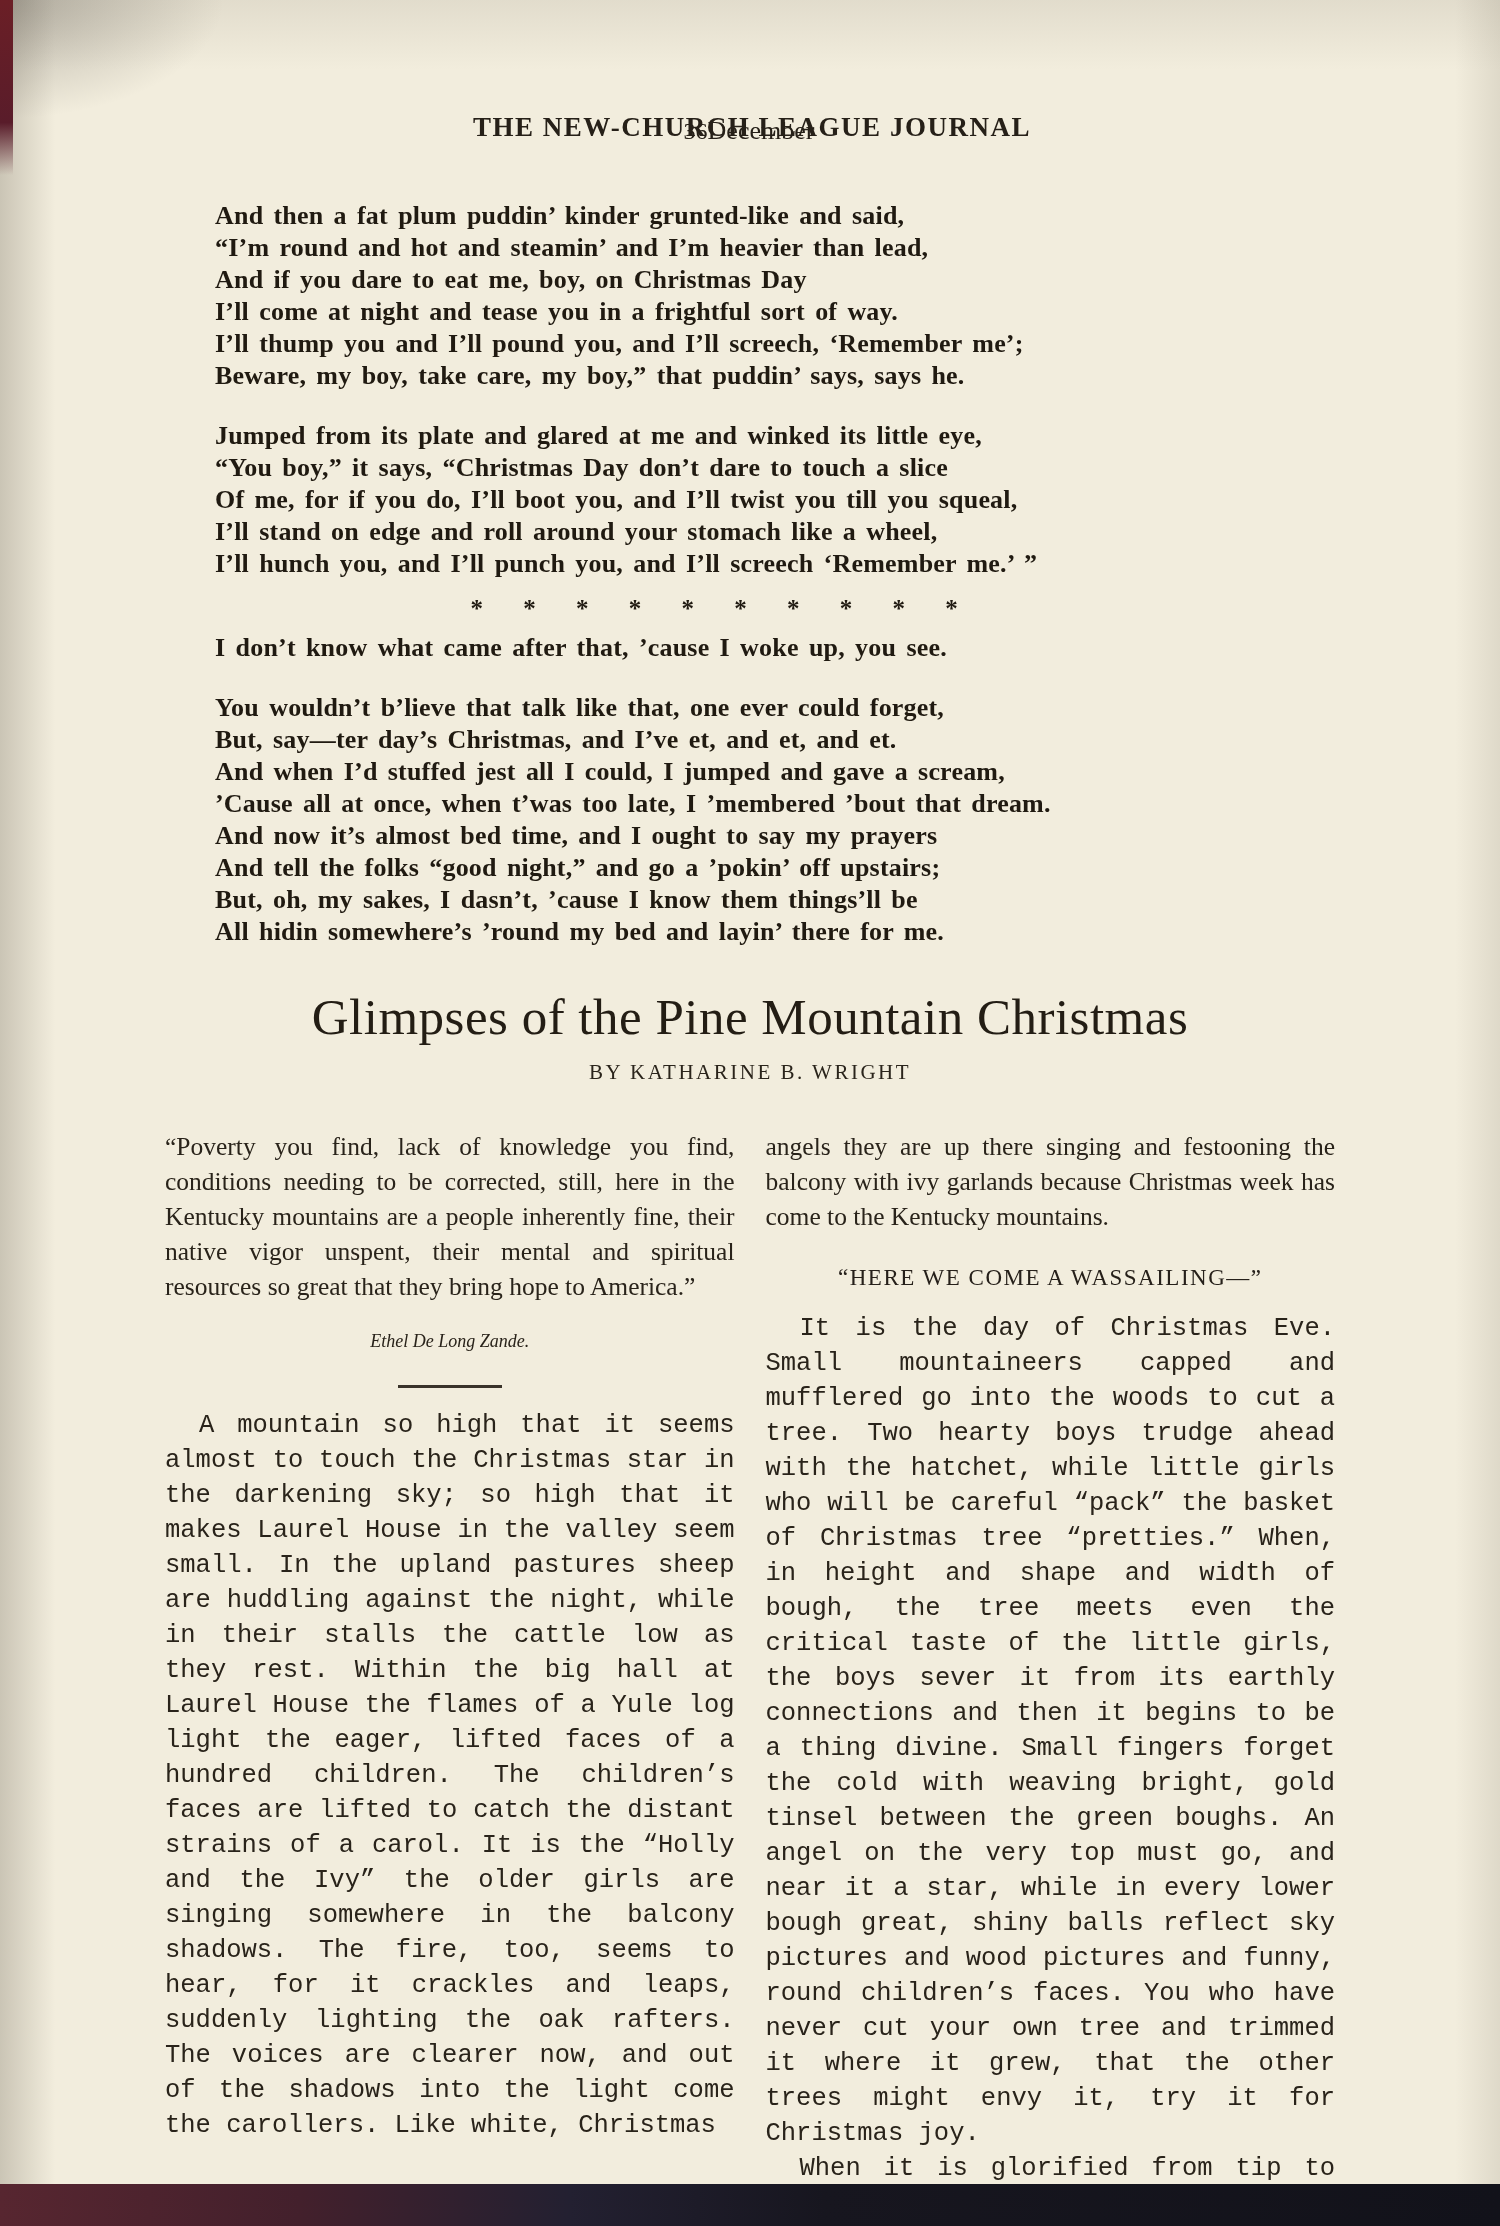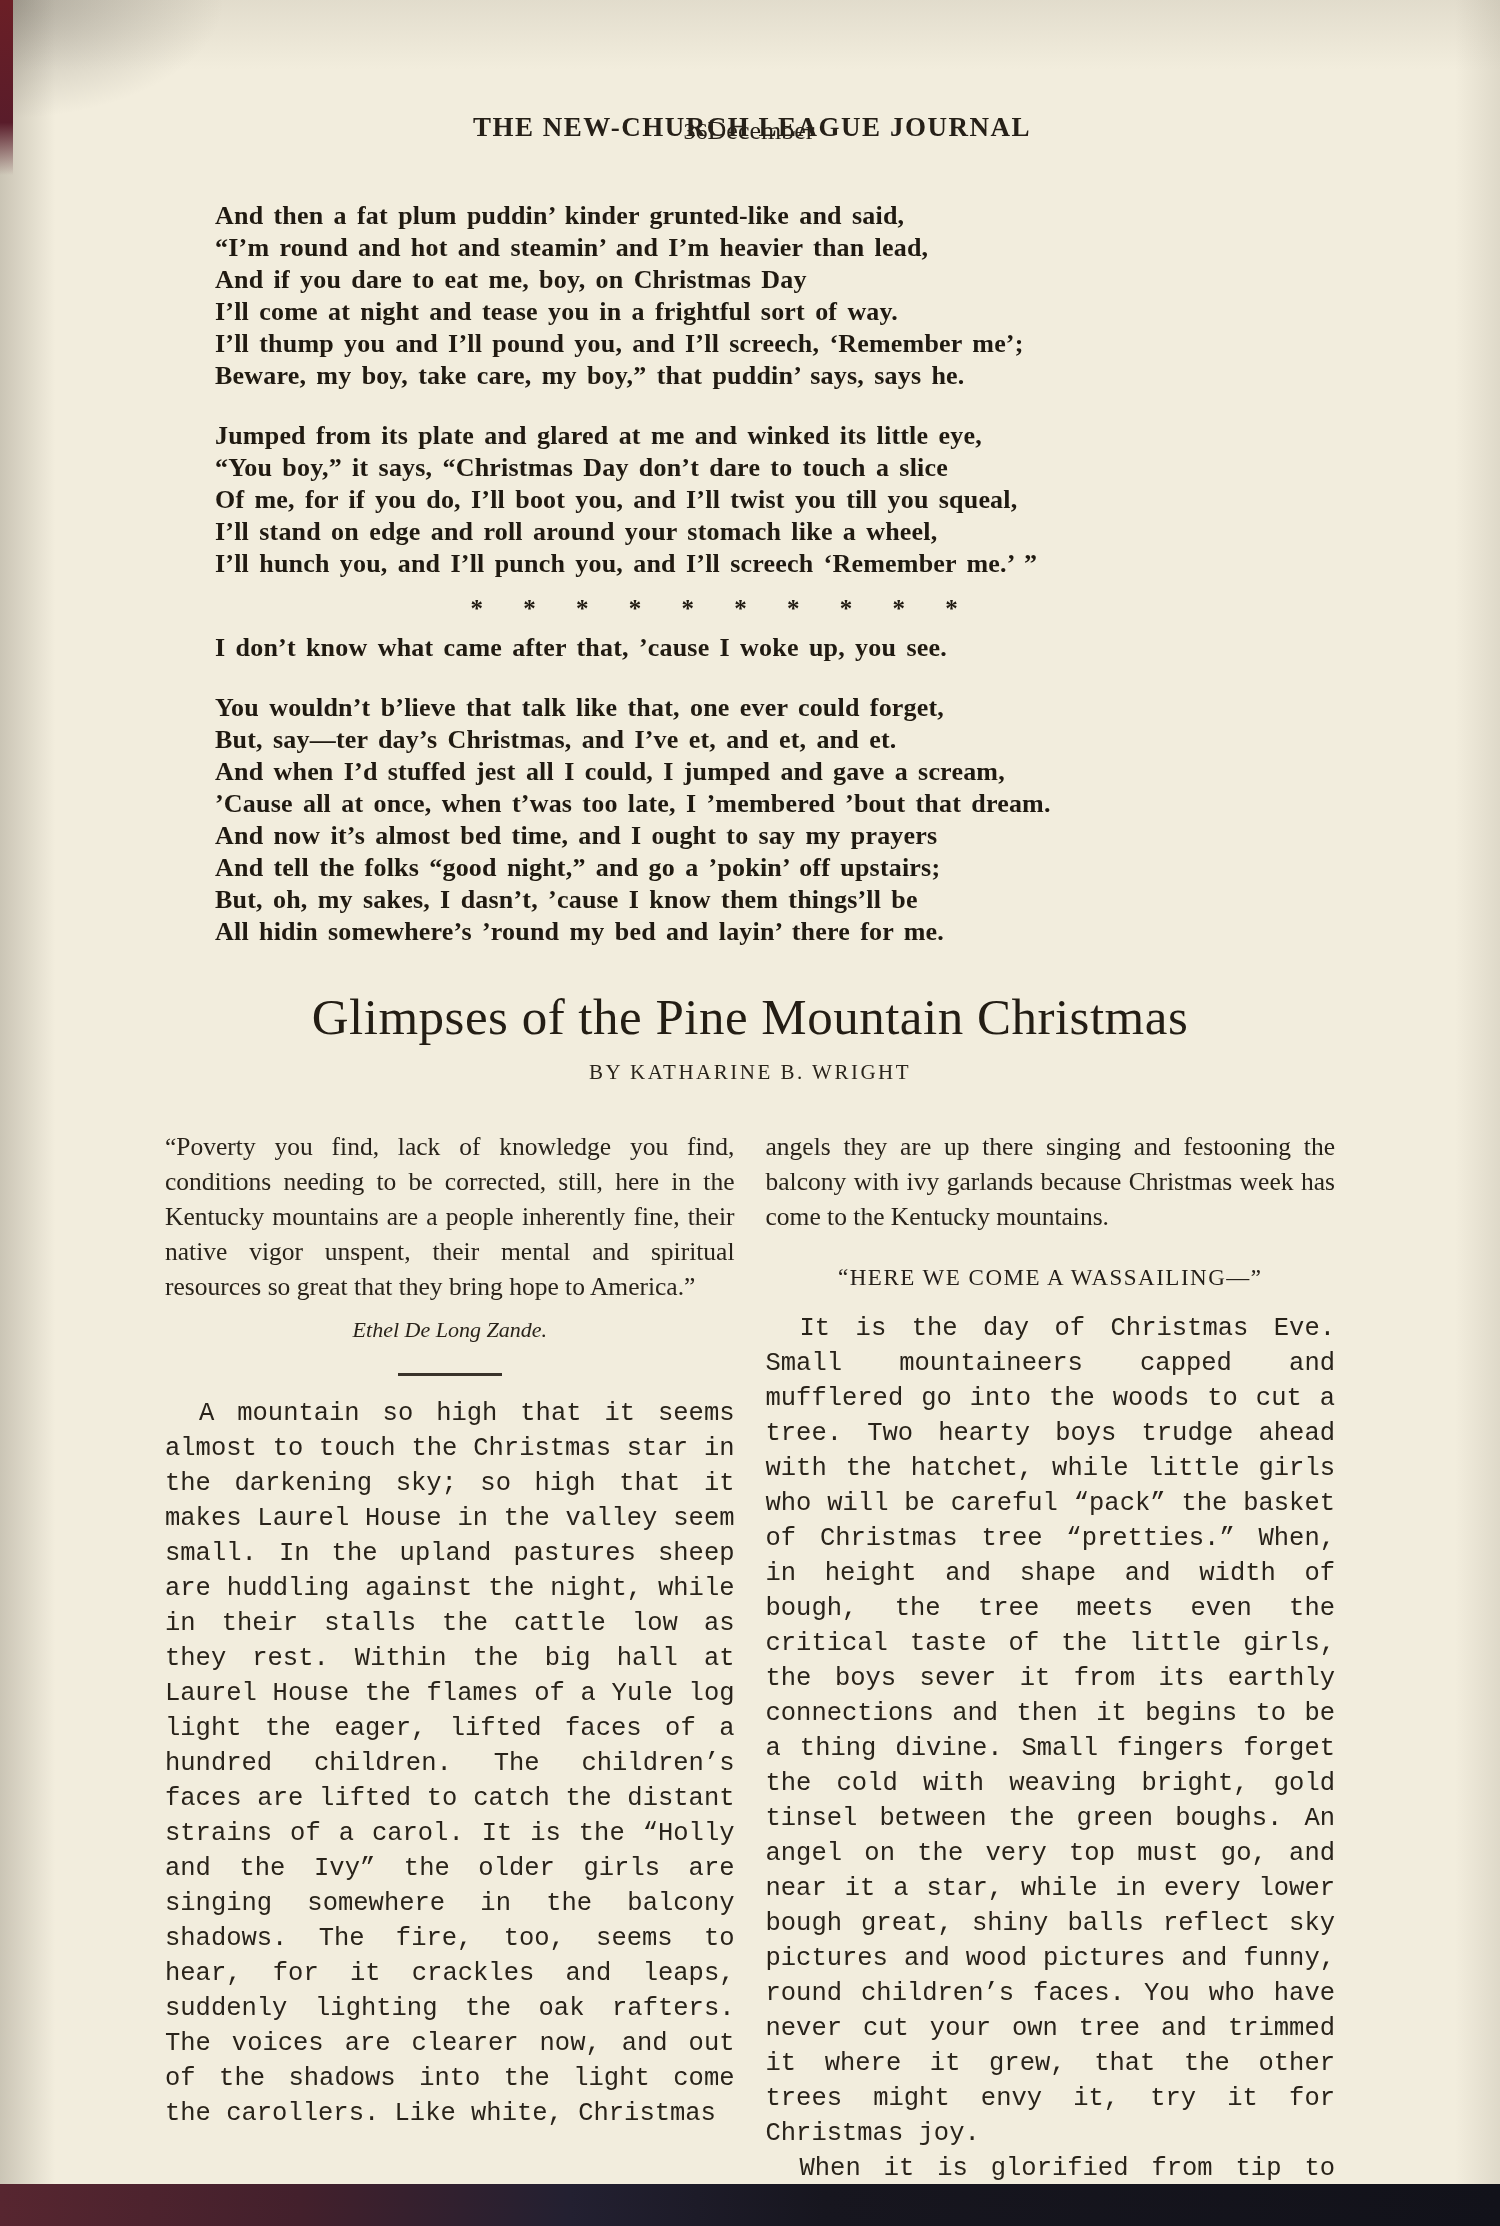--- a/index.html
+++ b/index.html
@@ -53,21 +53,21 @@
   }
   .byline {
     margin-top:14px; text-align:center;
     font-size:21px; letter-spacing:2.5px; color:#2a241b;
   }
   .columns {
     display:flex; gap:31px; padding:0 165px; margin-top:44px;
     font-size:25.5px; line-height:35px; text-align:justify; color:#29231a;
   }
   .col { flex:1; min-width:0; }
-  .attribution { font-style:italic; text-align:center; margin-top:8px; font-size:22px; }
+  .attribution { font-style:italic; text-align:center; margin-top:20px; font-size:18px; }
   .rule { width:104px; height:3px; background:#3a332a; margin:26px auto 20px auto; }
   .body.indent { text-indent:34px;font-family:Liberation Mono, monospace; }
   .subheading {
     text-align:center; font-weight:400; font-size:23px;
     letter-spacing:1.5px; margin:26px 0 16px 0; color:#26201a;
   }
   .bottom-band {
     position:absolute; left:0; bottom:0; width:100%; height:42px;
     background:linear-gradient(90deg,#572630 0%,#43202c 20%,#232031 38%,#17161f 55%,#12121a 100%);
   }

